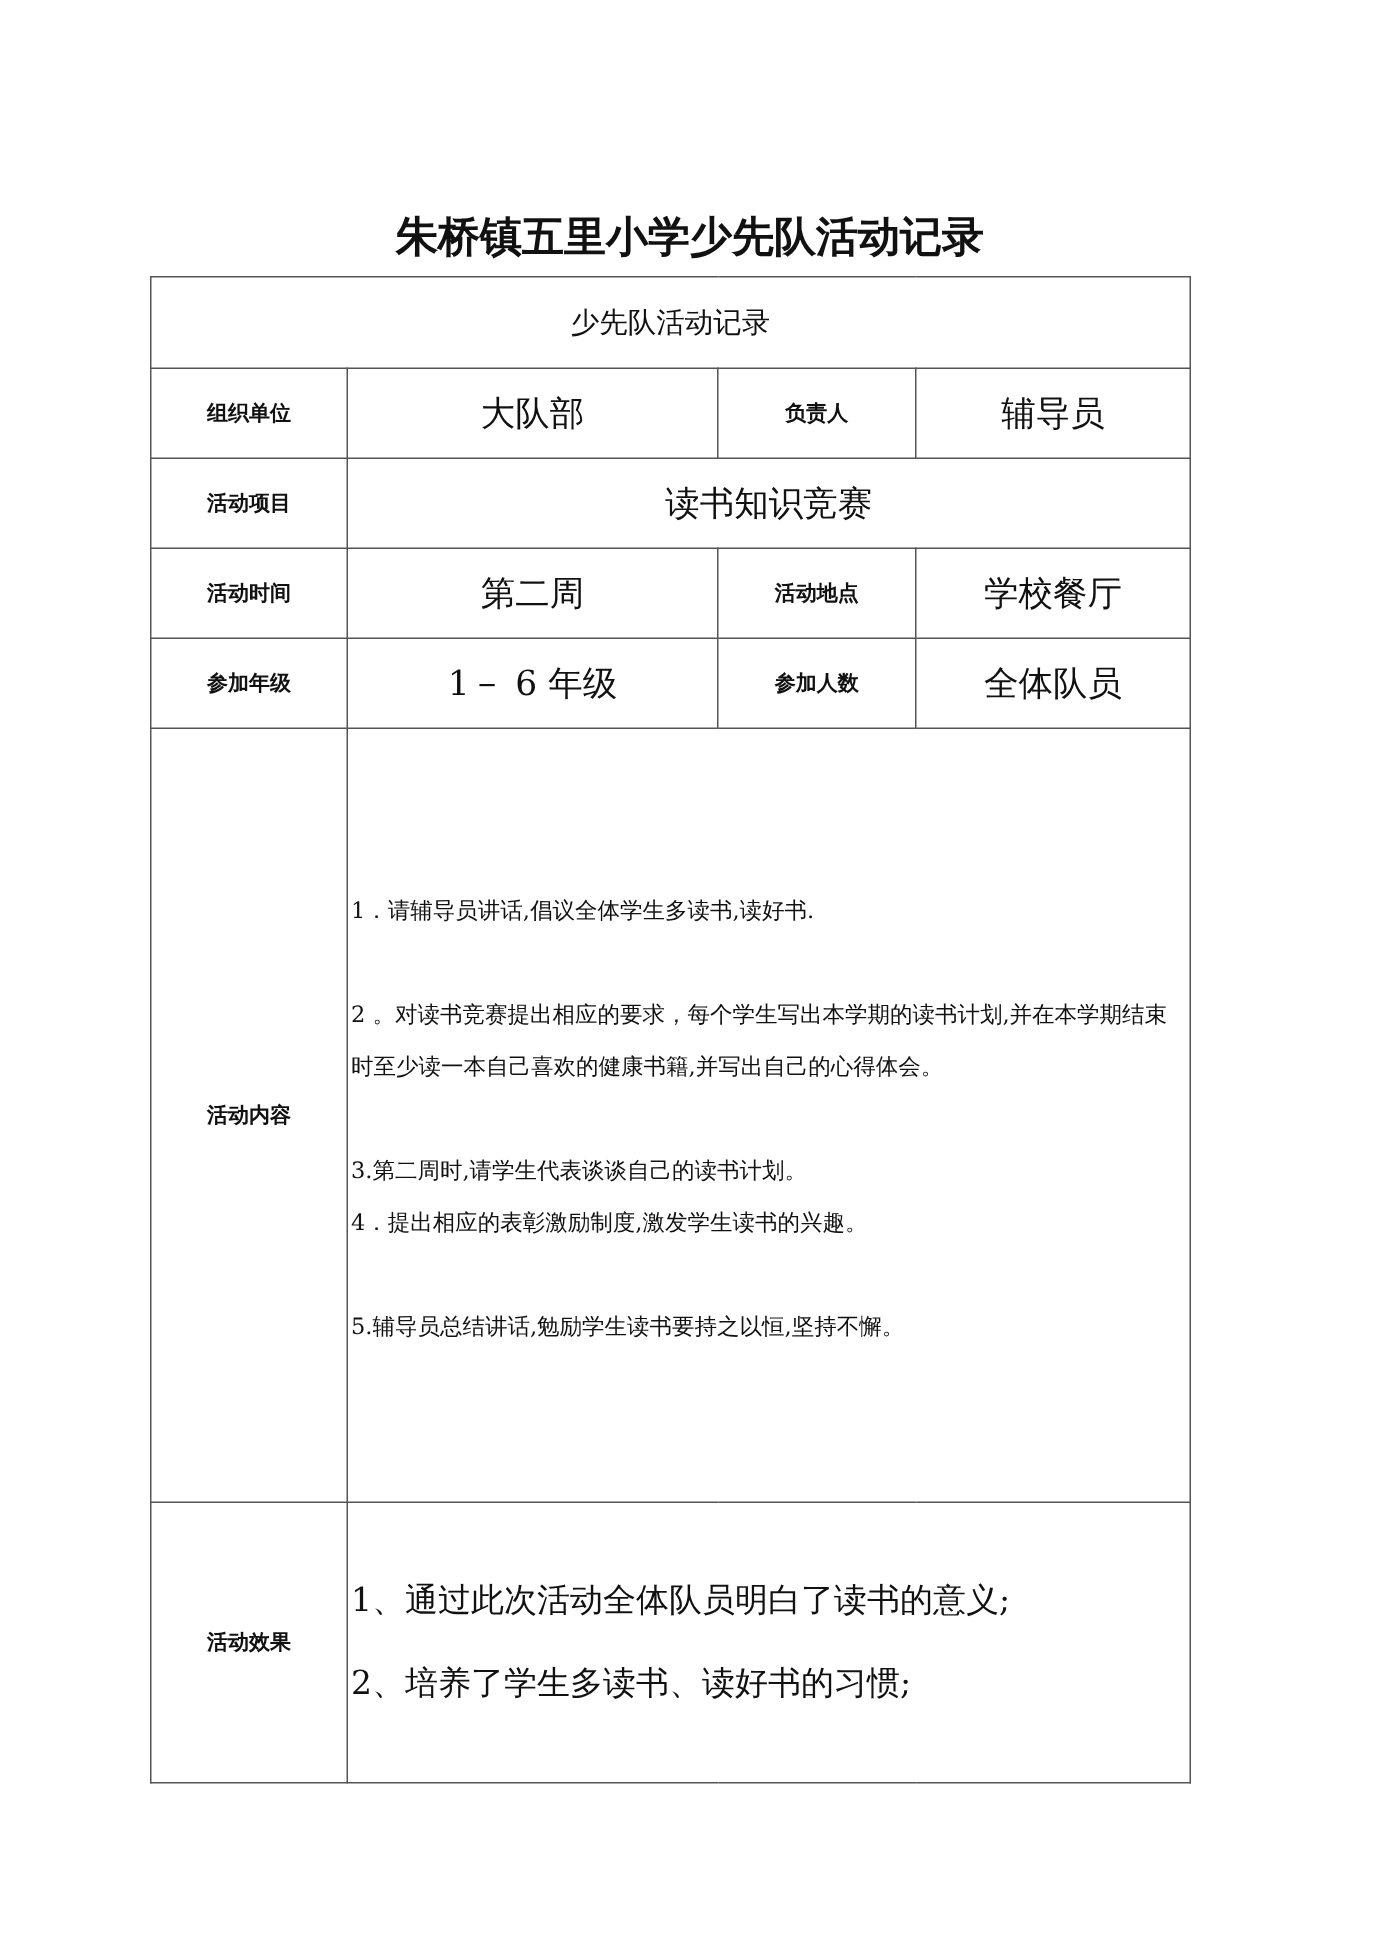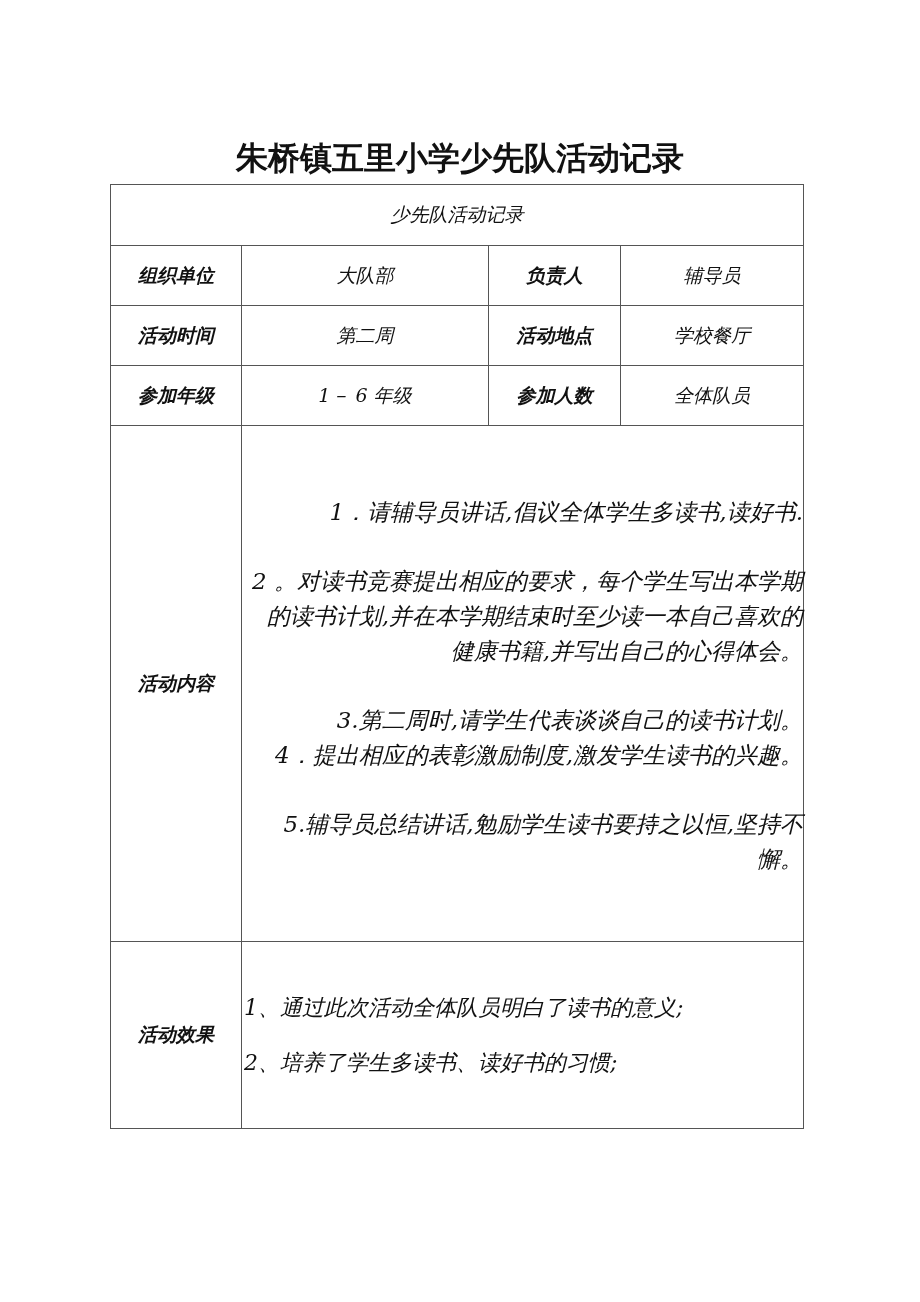--- a/index.html
+++ b/index.html
@@ -1,30 +1,30 @@
 <!DOCTYPE html>
 <html><head>
 <meta charset="utf-8">
 <style>
   html, body { margin: 0; padding: 0; background: #ffffff; }
   body { width: 920px; height: 1302px; position: relative; overflow: hidden;
          font-family: "DejaVu Serif", "Liberation Serif", serif; color: #111; }
   .title { position: absolute; left: 0; top: 128px; width: 920px; text-align: center;
            font-family: "DejaVu Sans", "Liberation Sans", sans-serif; font-weight: bold;
-           font-size: 32px; letter-spacing: 0; line-height: 60px; }
-  table.rec { position: absolute; left: 110px; top: 184px; width: 693px;
-              border-collapse: collapse; table-layout: fixed; font-style: italic; }
+           font-size: 28px; letter-spacing: 0; line-height: 60px; }
+  table.rec { position: absolute; left: 100px; top: 184px; width: 693px;
+              border-collapse: collapse; table-layout: fixed; }
   table.rec td { border: 1.5px solid #555; padding: 0; vertical-align: middle; }
   .c1 { width: 131px; } .c2 { width: 247px; } .c3 { width: 132px; } .c4 { width: 183px; }
   .lbl { text-align: center; font-family: "DejaVu Sans", "Liberation Sans", sans-serif;
-         font-weight: bold; font-size: 19px; }
-  .val { text-align: center; font-size: 19px; }
+         font-weight: bold; font-size: 14px; }
+  .val { text-align: center; font-size: 23px; }
   .hdr { text-align: center; font-size: 19px; height: 60px; font-family: "DejaVu Sans", "Liberation Sans", sans-serif; }
   .row td { height: 59px; }
-  .content-cell { height: 515px; text-align: right; font-size: 23px; }
+  .content-cell { height: 515px; text-align: left; font-size: 15px; }
   .content-cell .para { margin: 0 0 0 2px; line-height: 35px; }
   .effect-cell { height: 186px; font-size: 22px; }
   .effect-cell .para { margin: 0 0 0 2px; line-height: 27px; }
 </style>
 </head>
 <body>
 
 <div class="title">朱桥镇五里小学少先队活动记录</div>
 
 <table class="rec">
@@ -36,20 +36,24 @@
   </colgroup>
   <tbody>
       <tr>
     <td colspan="4" class="hdr">少先队活动记录</td>
   </tr>
   <tr class="row">
     <td class="lbl">组织单位</td>
     <td class="val">大队部</td>
     <td class="lbl">负责人</td>
     <td class="val">辅导员</td>
+  </tr>
+  <tr class="row">
+    <td class="lbl">活动项目</td>
+    <td colspan="3" class="val">读书知识竞赛</td>
   </tr>
   <tr class="row">
     <td class="lbl">活动时间</td>
     <td class="val">第二周</td>
     <td class="lbl">活动地点</td>
     <td class="val">学校餐厅</td>
   </tr>
   <tr class="row">
     <td class="lbl">参加年级</td>
     <td class="val">1－ 6 年级</td>

